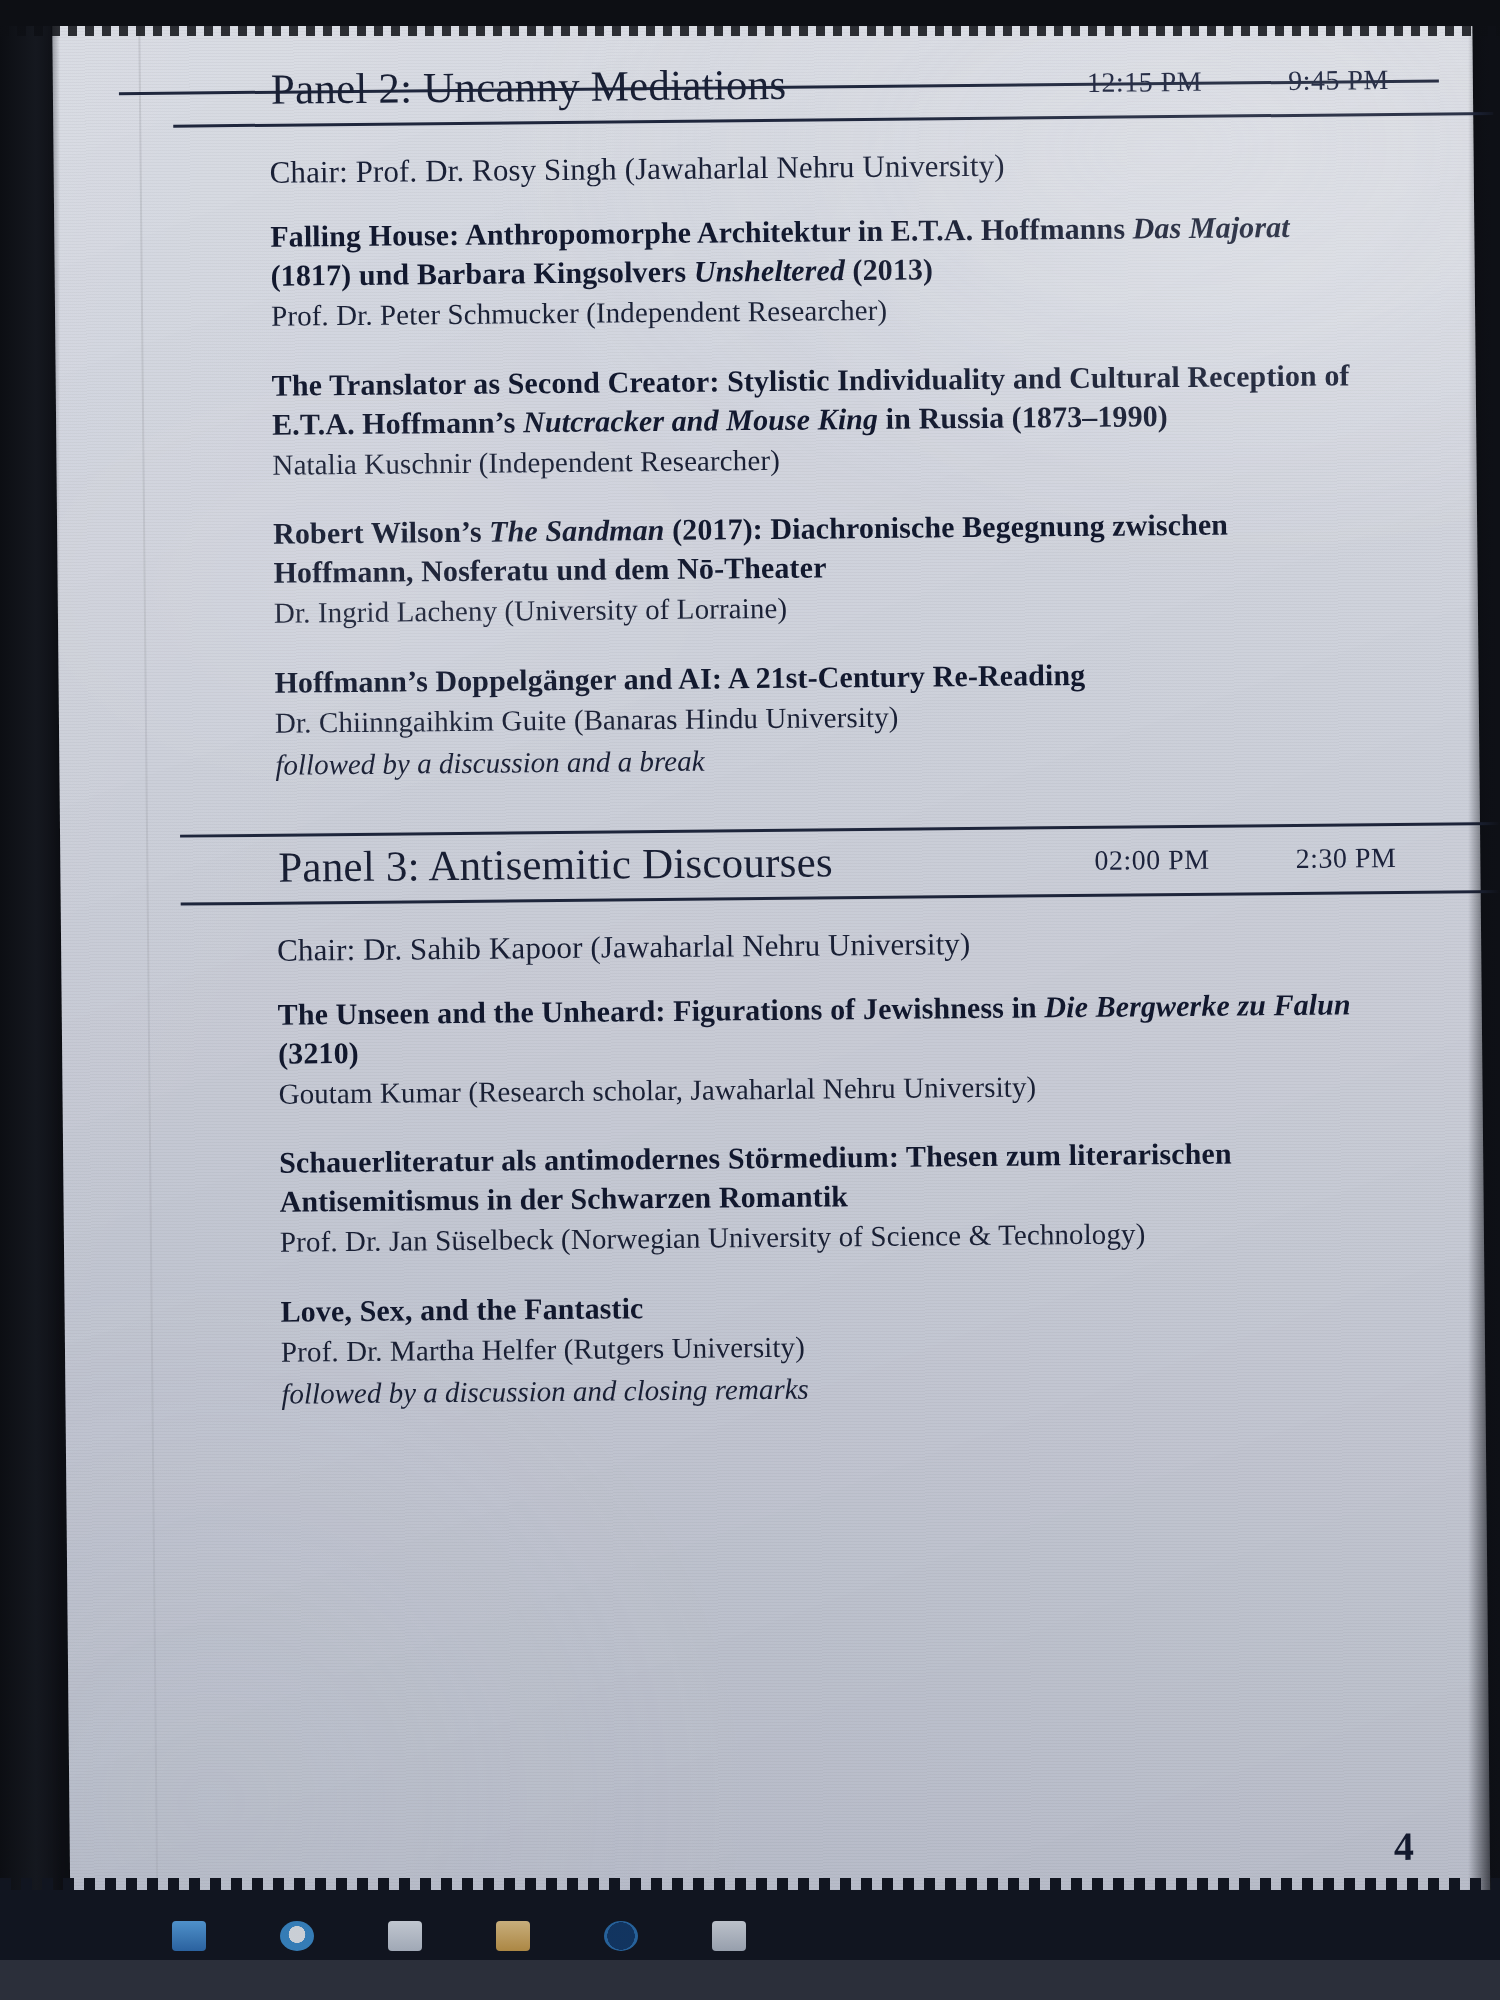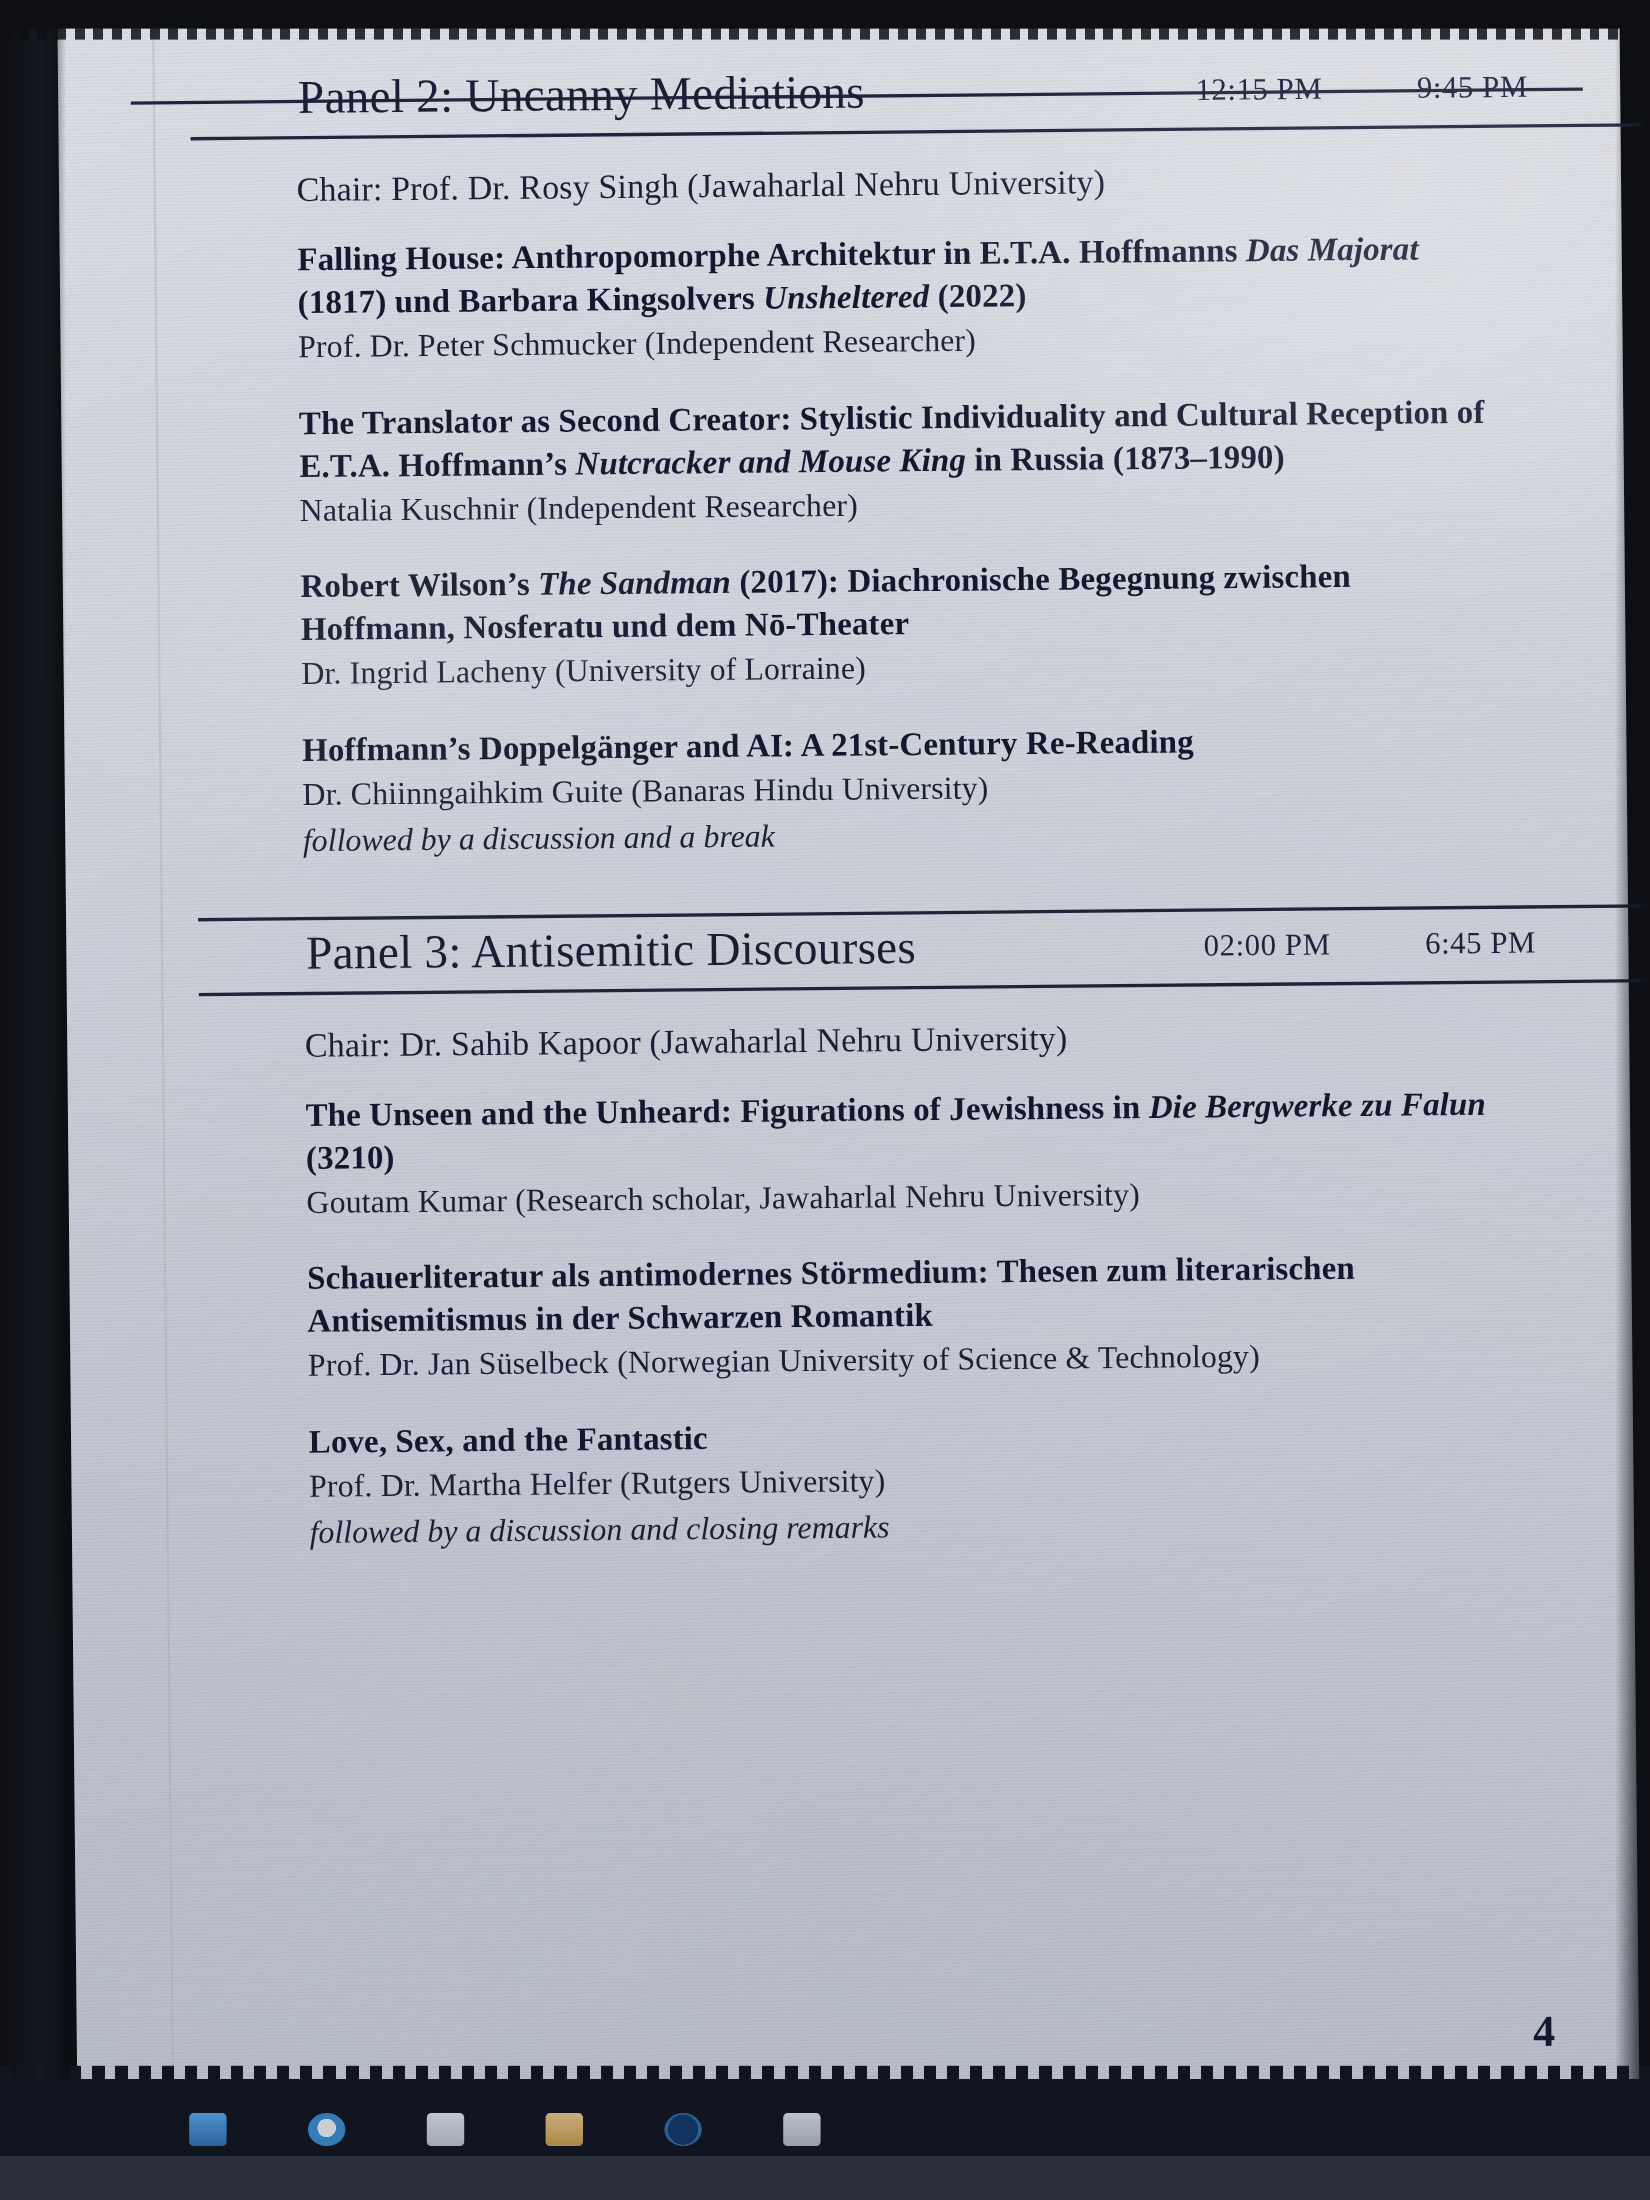--- a/index.html
+++ b/index.html
@@ -257,21 +257,21 @@
             <span>12:15 PM</span>
             <span>9:45 PM</span>
           </div>
         </div>
         <div class="panel-rule"></div>
 
         <div class="panel-body">
           <div class="chair">Chair: Prof. Dr. Rosy Singh (Jawaharlal Nehru University)</div>
 
           <div class="talk">
-            <div class="talk-title"><span>Falling House: Anthropomorphe Architektur in E.T.A. Hoffmanns </span><i>Das Majorat</i><span> (1817) und Barbara Kingsolvers </span><i>Unsheltered</i><span> (2022)</span></div>
+            <div class="talk-title"><span>Falling House: Anthropomorphe Architektur in E.T.A. Hoffmanns </span><i>Das Majorat</i><span> (1817) und Barbara Kingsolvers </span><i>Unsheltered</i><span> (2013)</span></div>
             <div class="talk-author">Prof. Dr. Peter Schmucker (Independent Researcher)</div>
           </div>
 
           <div class="talk">
             <div class="talk-title"><span>The Translator as Second Creator: Stylistic Individuality and Cultural Reception of E.T.A. Hoffmann’s </span><i>Nutcracker and Mouse King</i><span> in Russia (1873–1990)</span></div>
             <div class="talk-author">Natalia Kuschnir (Independent Researcher)</div>
           </div>
 
           <div class="talk">
             <div class="talk-title"><span>Robert Wilson’s </span><i>The Sandman</i><span> (2017): Diachronische Begegnung zwischen Hoffmann, Nosferatu und dem Nō-Theater</span></div>
@@ -287,21 +287,21 @@
       </div>
 
       <div class="spacer-between-panels"></div>
 
       <div class="panel">
         <div class="panel-rule"></div>
         <div class="panel-head">
           <div class="panel-title">Panel 3: Antisemitic Discourses</div>
           <div class="panel-times">
             <span>02:00 PM</span>
-            <span>6:45 PM</span>
+            <span>2:30 PM</span>
           </div>
         </div>
         <div class="panel-rule"></div>
 
         <div class="panel-body">
           <div class="chair">Chair: Dr. Sahib Kapoor (Jawaharlal Nehru University)</div>
 
           <div class="talk">
             <div class="talk-title"><span>The Unseen and the Unheard: Figurations of Jewishness in </span><i>Die Bergwerke zu Falun</i><span> (3210)</span></div>
             <div class="talk-author">Goutam Kumar (Research scholar, Jawaharlal Nehru University)</div>

